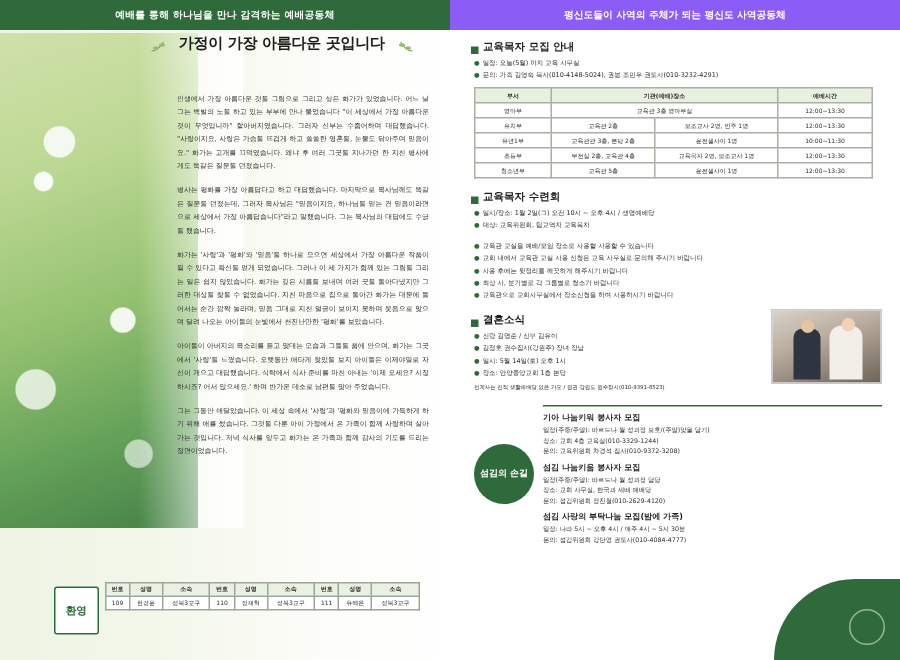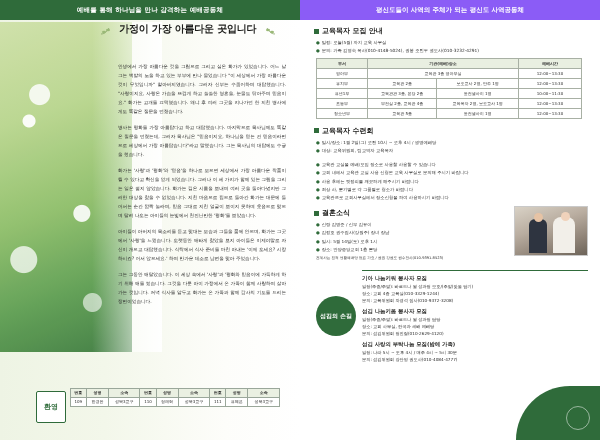--- a/index.html
+++ b/index.html
@@ -82,21 +82,21 @@
   }
   .right-banner{
     position:absolute;left:0;top:0;width:300px;height:20px;background:#8b5cf6;color:#fff;
     display:flex;align-items:center;justify-content:center;
     font-size:6.5px;font-weight:bold;
   }
   .rcontent{position:absolute;left:14px;top:26px;width:274px;}
 
   .sec{margin-bottom:7px;}
   .sec-title{
-    display:flex;align-items:center;font-size:7px;font-weight:bold;color:#1d1d1b;margin-bottom:3px;
+    display:flex;align-items:flex-end;font-size:7px;font-weight:bold;color:#1d1d1b;margin-bottom:3px;
   }
   .sq{width:5px;height:5px;background:#2f6b3a;margin-right:3px;display:inline-block;}
   .lines{font-size:4.3px;line-height:7.6px;color:#2b2b2b;padding-left:2px;}
   .lines div{margin-bottom:.5px;}
   .bul{color:#2f6b3a;margin-right:2px;}
 
   table.sched{border-collapse:collapse;width:266px;font-size:4px;margin:3px 0 2px 2px;}
   table.sched th,table.sched td{
     border:.5px solid #a8b0a4;padding:2px 1px;text-align:center;color:#2b2b2b;white-space:nowrap;
   }

